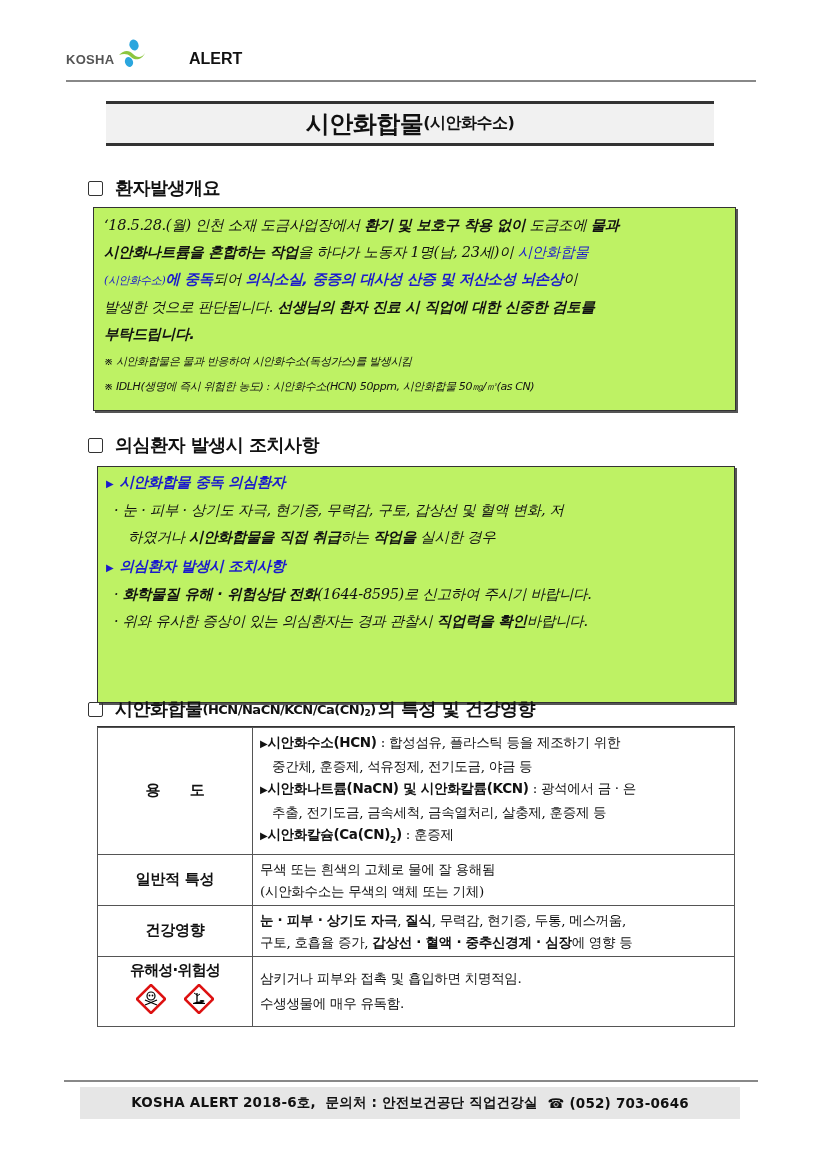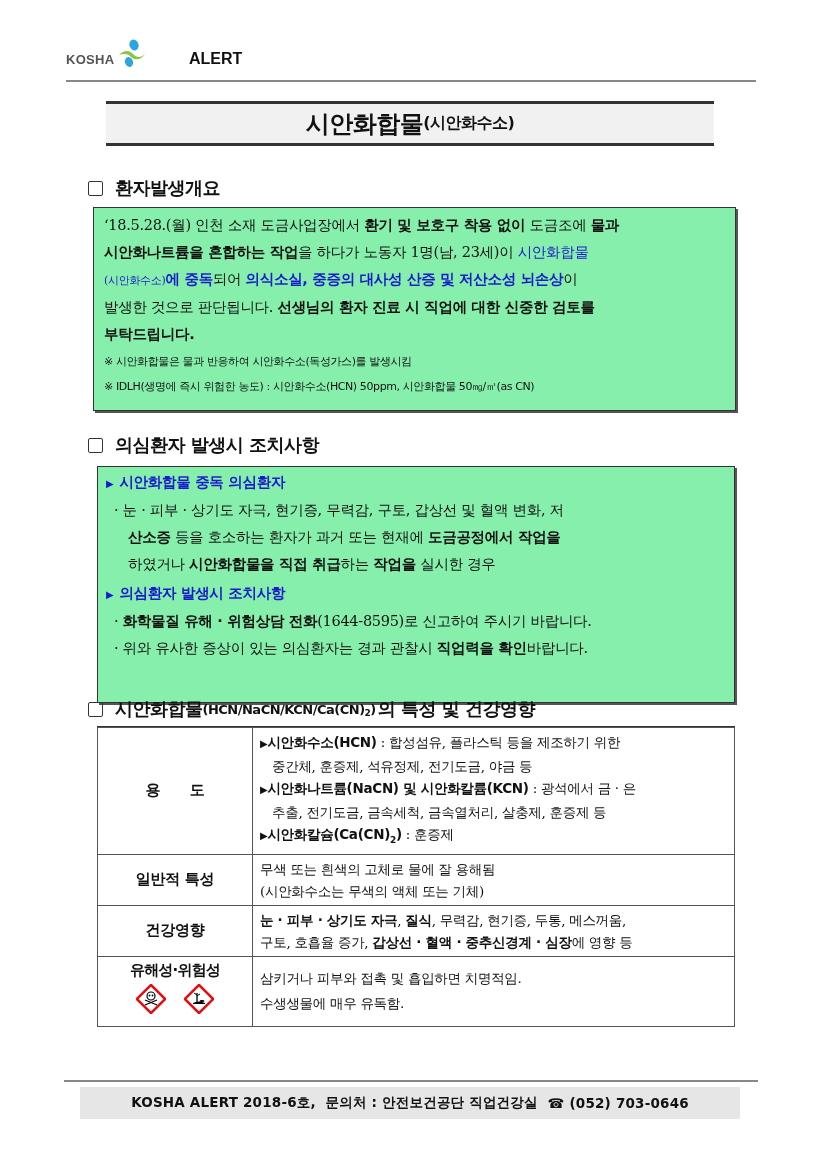--- a/index.html
+++ b/index.html
@@ -17,21 +17,21 @@
   .title-box { position: absolute; left: 106px; top: 101px; width: 608px; height: 45px; background: #f1f1f1; border-top: 3px solid #333; border-bottom: 3px solid #333; display: flex; align-items: center; justify-content: center; }
   .title-box .t-main { font-weight: bold; font-size: 24px; letter-spacing: -0.5px; }
   .title-box .t-sub { font-weight: bold; font-size: 16px; letter-spacing: -0.5px; }
 
   
   .sec-head { position: absolute; left: 88px; display: flex; align-items: center; font-weight: bold; font-size: 18px; letter-spacing: -0.5px; }
   .sec-head .box { width: 15px; height: 15px; border: 1.5px solid #333; border-radius: 2px; margin-right: 12px; }
   .sec-head small { font-size: 13px; font-weight: bold; }
 
   
-  .panel { position: absolute; border: 1.5px solid #333; background: #86efac; box-shadow: 2px 2px 0 #555; }
+  .panel { position: absolute; border: 1.5px solid #333; background: #bef264; box-shadow: 2px 2px 0 #555; font-style: italic; }
   .panel .line { font-family: "DejaVu Serif", serif; font-size: 14.5px; line-height: 27px; white-space: nowrap; letter-spacing: -0.3px; }
   .b { font-weight: bold; font-family: "DejaVu Sans", sans-serif; }
   .blue { color: #1a1acd; }
   .blue-b { color: #1a1acd; font-weight: bold; font-family: "DejaVu Sans", sans-serif; }
   .note { font-family: "DejaVu Sans", sans-serif; font-size: 11px; line-height: 25px; white-space: nowrap; letter-spacing: -0.4px; }
   .sub-head { font-family: "DejaVu Sans", sans-serif; font-weight: bold; color: #1a1acd; font-size: 14.5px; line-height: 26px; letter-spacing: -0.3px; }
   .tri { font-size: 10px; margin-right: 6px; color: #1a1acd; }
 
   
   table.props { position: absolute; left: 97px; top: 727px; width: 638px; border-collapse: collapse; }
@@ -89,21 +89,20 @@
   <span class="box"></span>
   <span>의심환자 발생시 조치사항</span>
 </div>
 
 <div class="panel" style="left:97px; top:466px; width:638px; height:237px; padding:2px 0 0 8px;">
   <div class="sub-head">
     <span class="tri">▶</span><span>시안화합물 중독 의심환자</span>
   </div>
   <div id="s2a-lines">
       <div class="line" style="padding-left: 8px;"><span class="" style="white-space: pre;">· 눈 · 피부 · 상기도 자극, 현기증, 무력감, 구토, 갑상선 및 혈액 변화, 저</span></div>
-      <div class="line" style="padding-left: 22px;"><span class="b" style="white-space: pre;">산소증</span><span class="" style="white-space: pre;"> 등을 호소하는 환자가 과거 또는 현재에 </span><span class="b" style="white-space: pre;">도금공정에서 작업을</span></div>
       <div class="line" style="padding-left: 22px;"><span class="" style="white-space: pre;">하였거나 </span><span class="b" style="white-space: pre;">시안화합물을 직접 취급</span><span class="" style="white-space: pre;">하는 </span><span class="b" style="white-space: pre;">작업을</span><span class="" style="white-space: pre;"> 실시한 경우</span></div>
     </div>
   <div class="sub-head" style="margin-top:2px;">
     <span class="tri">▶</span><span>의심환자 발생시 조치사항</span>
   </div>
   <div id="s2b-lines">
       <div class="line" style="padding-left: 8px;"><span class="" style="white-space: pre;">· </span><span class="b" style="white-space: pre;">화학물질 유해 · 위험상담 전화</span><span class="" style="white-space: pre;">(1644-8595)로 신고하여 주시기 바랍니다.</span></div>
       <div class="line" style="padding-left: 8px;"><span class="" style="white-space: pre;">· 위와 유사한 증상이 있는 의심환자는 경과 관찰시 </span><span class="b" style="white-space: pre;">직업력을 확인</span><span class="" style="white-space: pre;">바랍니다.</span></div>
     </div>
 </div>

